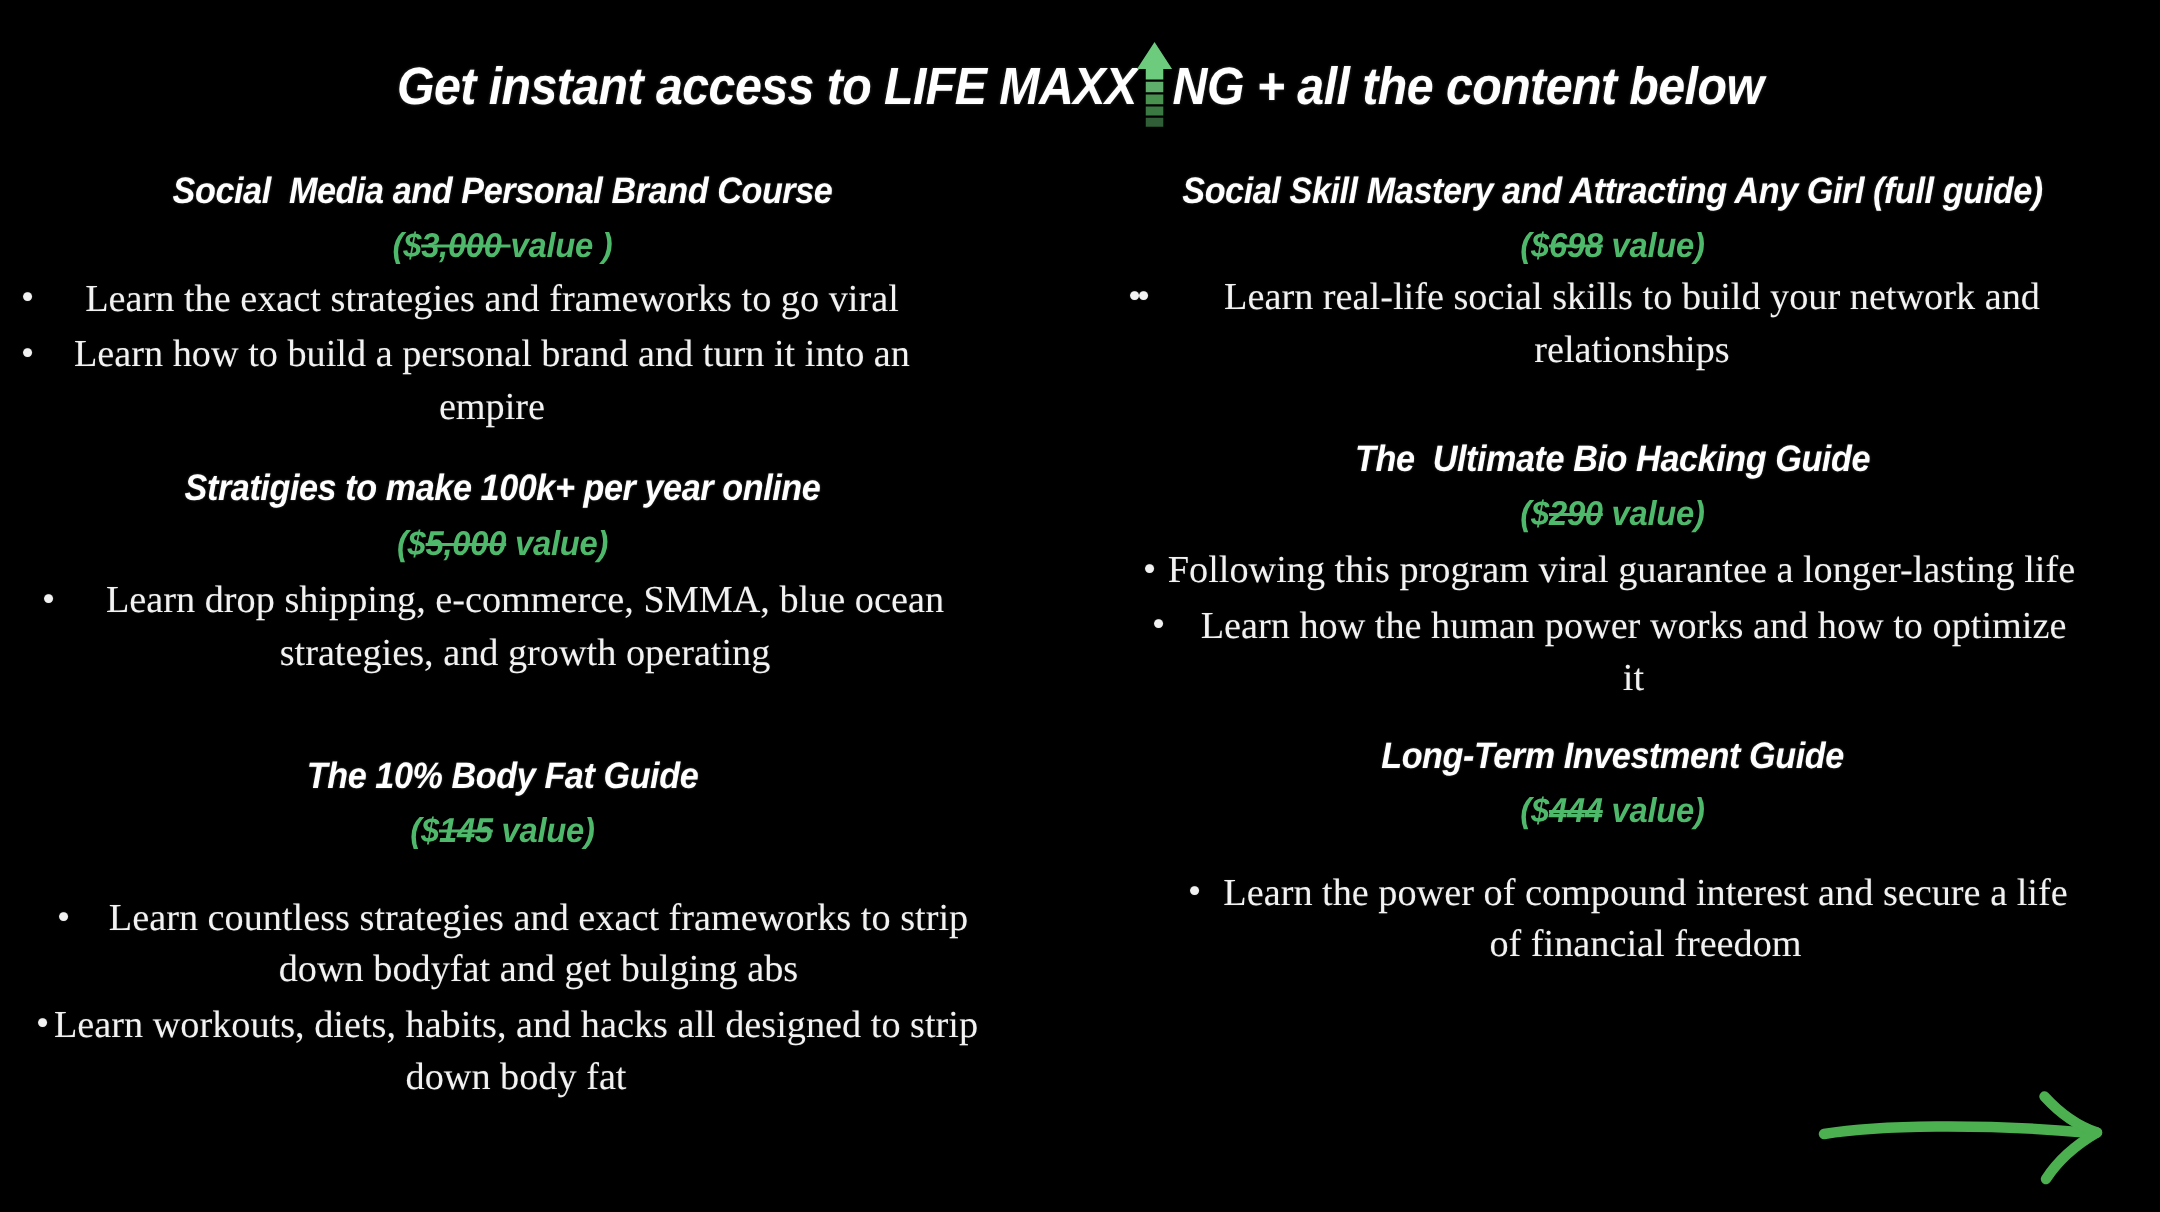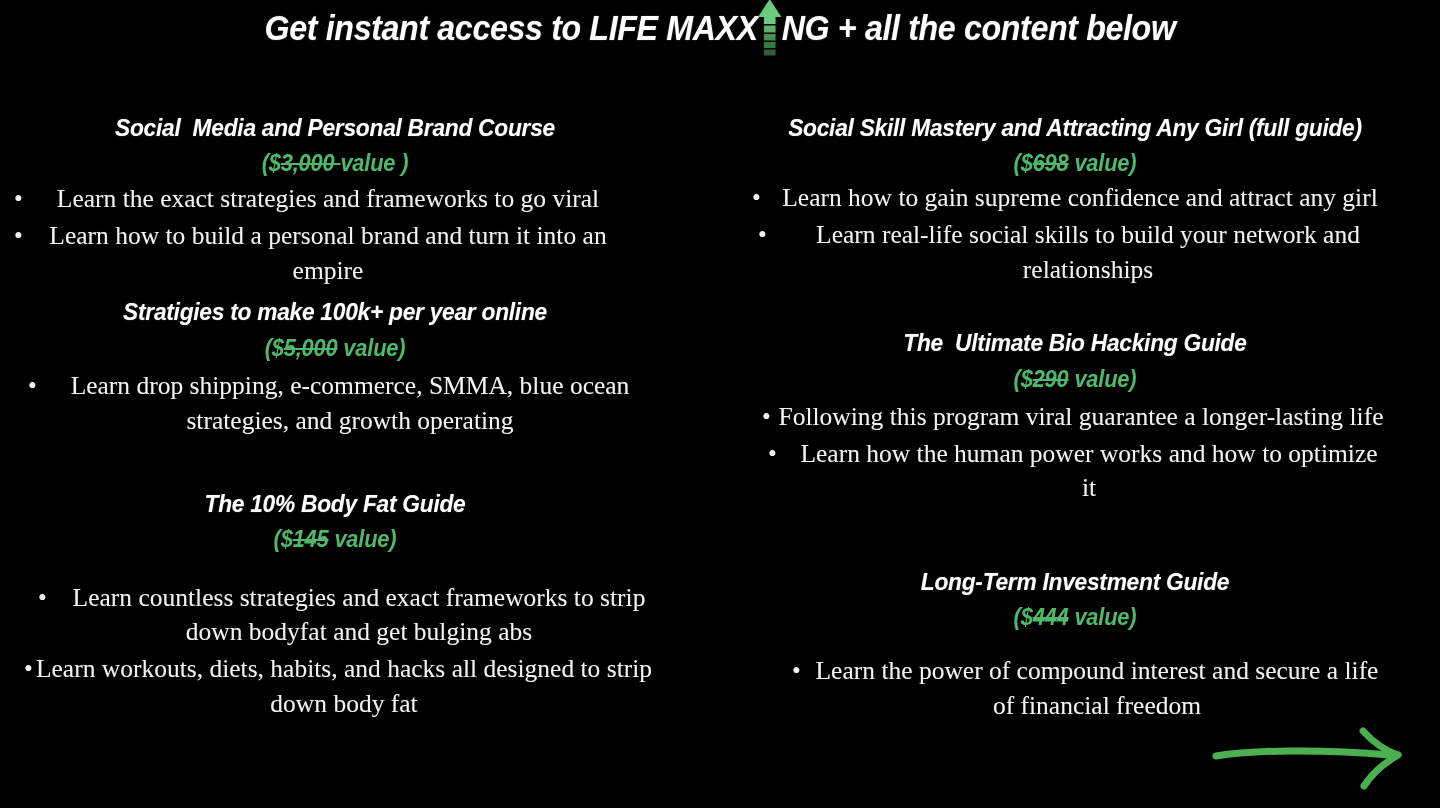--- a/index.html
+++ b/index.html
@@ -24,21 +24,21 @@
   }
 
   
   .title-bar {
     position: absolute;
     top: 8px;
     left: 0;
     width: 1440px;
     height: 70px;
     display: flex;
-    align-items: flex-start;
+    align-items: flex-end;
     justify-content: center;
   }
   .title-text {
     font-family: "Liberation Sans", "DejaVu Sans", sans-serif;
     font-weight: 700;
     font-style: italic;
     font-size: 35px;
     letter-spacing: -0.4px;
     color: #ffffff;
     white-space: pre;
@@ -118,21 +118,21 @@
     line-height: 1.36;
     color: #f2f2f2;
   }
 
   
   #sec-l1 { margin-top: 6px; }
   #sec-l1 .bullets { margin-top: 6px; }
   #sec-l1 .bullets li .bul { left: 4px; }
   #sec-l1 .bullets li { padding-left: 16px; padding-right: 30px; }
 
-  #sec-l2 { margin-top: 10px; }
+  #sec-l2 { margin-top: 24px; }
   #sec-l2 .bullets { margin-top: 8px; }
   #sec-l2 .bullets li .bul { left: 18px; }
   #sec-l2 .bullets li { padding-left: 40px; padding-right: 10px; }
 
   #sec-l3 { margin-top: 52px; }
   #sec-l3 .bullets { margin-top: 28px; }
   #sec-l3 .bullets li .bul { left: 28px; }
   #sec-l3 .bullets li { padding-left: 48px; padding-right: 0px; }
   #sec-l3 .bullets li.tight { padding-left: 18px; }
   #sec-l3 .bullets li.tight .bul { left: 14px; }
@@ -144,21 +144,21 @@
   #sec-r1 .bullets li.ind { padding-left: 34px; }
   #sec-r1 .bullets li.ind .bul { left: 8px; }
 
   #sec-r2 { margin-top: 42px; }
   #sec-r2 .bullets { margin-top: 8px; }
   #sec-r2 .bullets li .bul { left: 12px; }
   #sec-r2 .bullets li { padding-left: 28px; padding-right: 16px; }
   #sec-r2 .bullets li.ind { padding-left: 44px; }
   #sec-r2 .bullets li.ind .bul { left: 18px; }
 
-  #sec-r3 { margin-top: 62px; }
+  #sec-r3 { margin-top: 22px; }
   #sec-r3 .bullets { margin-top: 24px; }
   #sec-r3 .bullets li .bul { left: 42px; }
   #sec-r3 .bullets li { padding-left: 62px; padding-right: 18px; }
 
   
   .bottom-arrow {
     position: absolute;
     left: 1212px;
     top: 724px;
     width: 200px;
@@ -211,21 +211,21 @@
       </div>
 
     </div>
 
     <div class="col col-right">
 
       <div class="section" id="sec-r1">
         <div class="sec-title">Social Skill Mastery and Attracting Any Girl (full guide)</div>
         <div class="sec-value"><span>($</span><span class="strike">698</span><span> value)</span></div>
         <ul class="bullets">
-          <li><span class="bul">•</span><span>Learn how to gain supreme confidence and attract any girl</span></li>
+          <li><span class="bul">•</span></li>
           <li class="ind"><span class="bul">•</span><span>Learn real-life social skills to build your network and relationships</span></li>
         </ul>
       </div>
 
       <div class="section" id="sec-r2">
         <div class="sec-title">The  Ultimate Bio Hacking Guide</div>
         <div class="sec-value"><span>($</span><span class="strike">290</span><span> value)</span></div>
         <ul class="bullets">
           <li><span class="bul">•</span><span>Following this program viral guarantee a longer-lasting life</span></li>
           <li class="ind"><span class="bul">•</span><span>Learn how the human power works and how to optimize it</span></li>

